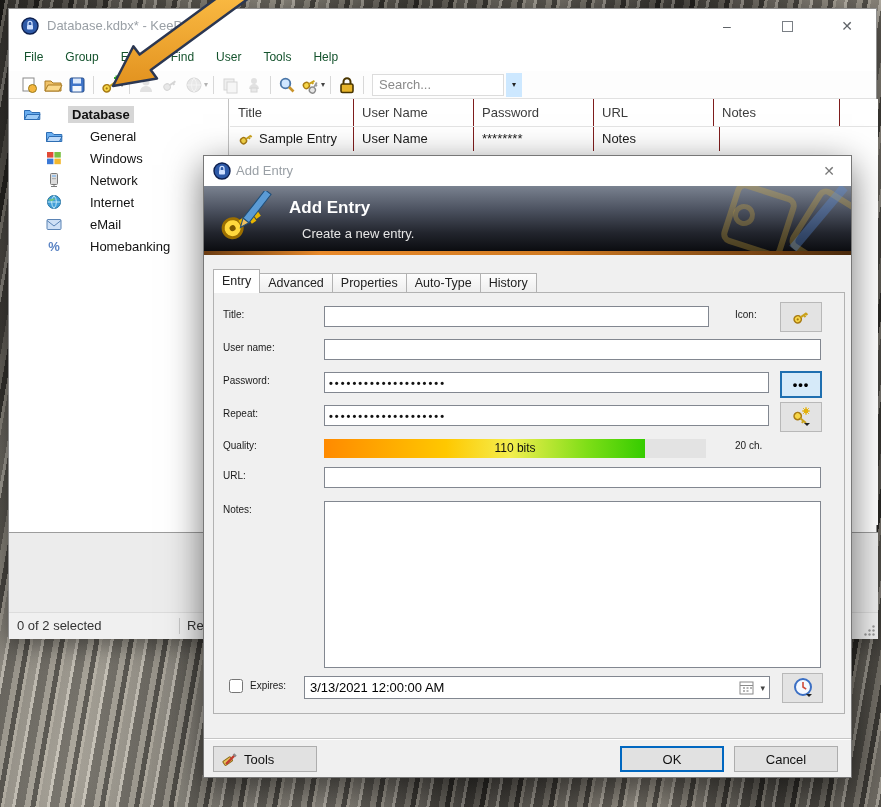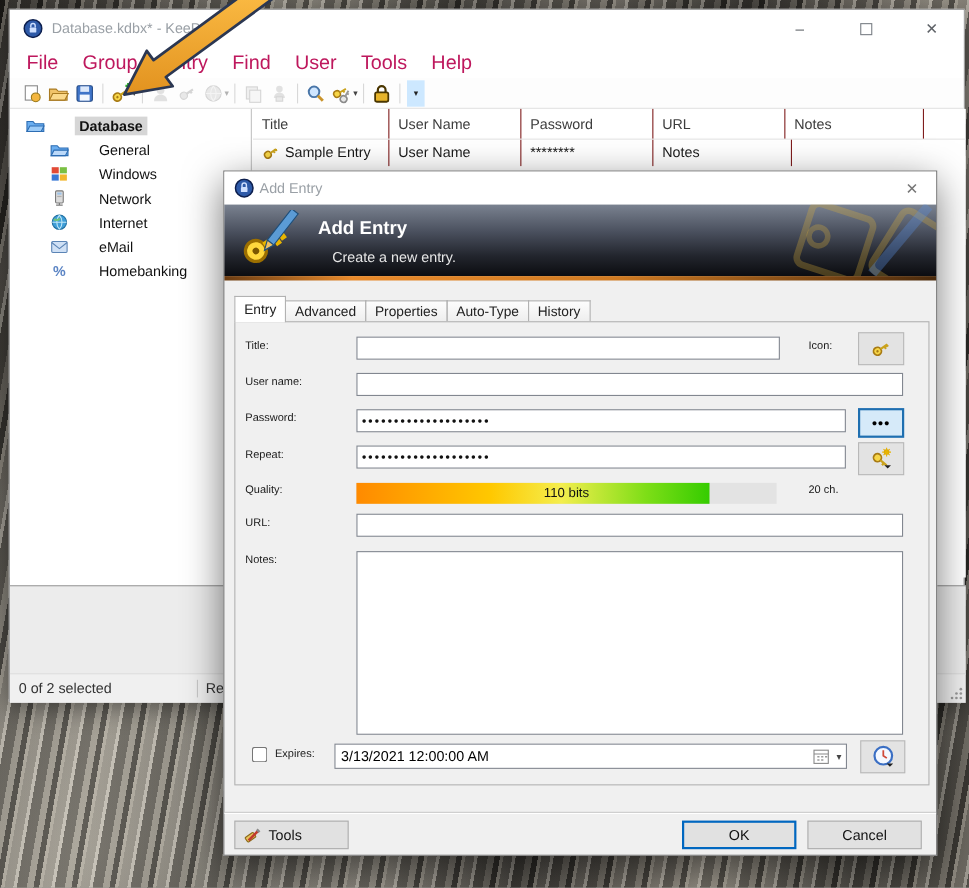--- a/index.html
+++ b/index.html
@@ -23,21 +23,21 @@
   .titlebar { position:absolute; left:0; top:0; right:0; height:34px; background:#fff; }
   .win-title { position:absolute; left:38px; top:0; line-height:34px; font-size:13px; color:#9aa0a6; white-space:nowrap; }
   .app-icon { position:absolute; left:12px; top:8px; width:18px; height:18px; }
   .win-controls { position:absolute; right:14px; top:0; display:flex; }
   .ctrl { width:30px; height:34px; display:flex; align-items:center; justify-content:center;
     color:#5f6368; font-size:14px; cursor:default; margin-left:30px; }
   .max-box { width:11px; height:11px; border:1px solid #7a7f85; display:inline-block; }
 
   .menubar { position:absolute; left:0; top:34px; right:0; height:28px; background:#fff;
     display:flex; align-items:center; padding-left:4px; }
-  .menu-item { padding:0 11px; font-size:18px; color:#be185d; line-height:28px; }
+  .menu-item { padding:0 11px; font-size:12px; color:#14532d; line-height:28px; }
 
   .toolbar { position:absolute; left:0; top:62px; right:0; height:28px; background:#fdfdfd;
     border-bottom:1px solid #e1e1e1; display:flex; align-items:center; padding-left:8px; }
   .tbtn { width:24px; height:24px; display:flex; align-items:center; justify-content:center; }
   .dis { opacity:.4; filter:grayscale(.9); }
   .tsep { width:1px; height:18px; background:#d8d8d8; margin:0 4px; }
   .dd { font-size:8px; color:#444; margin:0 1px 0 -2px; line-height:24px; }
   .search-box { width:132px; height:22px; border:1px solid #dcdcdc; background:#fff;
     font-size:13px; color:#444; padding:0 6px; margin-left:4px; font-family:"Liberation Sans",sans-serif; }
   .search-box::placeholder { color:#8a8a8a; }
@@ -249,20 +249,21 @@
       </span>
       <span class="dd">▾</span>
       <span class="tsep"></span>
       <span class="tbtn">
         <svg width="20" height="20">
             <rect x="4" y="9" width="12" height="8.5" rx="1.5" fill="#e7b42a" stroke="#4a3600" stroke-width="1.6"></rect>
             <path d="M6.5 9V6.8a3.5 3.5 0 017 0V9" fill="none" stroke="#4a3600" stroke-width="2"></path>
           </svg>
       </span>
       <span class="tsep"></span>
+      <input class="search-box" type="text" placeholder="Search..." style="">
       <span class="search-dd">▾</span>
     </div>
 
     <div class="tree-panel">
       <div class="tree-row root">
         <span class="ticon">
           <svg width="18" height="16">
               <path d="M1.5 4.5H7l1.8 2h8v7H1.5z" fill="#6aaef0" stroke="#2d6db3"></path>
               <path d="M1.5 13.5l2.6-5H17l-2.6 5z" fill="#9ccbf7" stroke="#2d6db3"></path>
             </svg>

